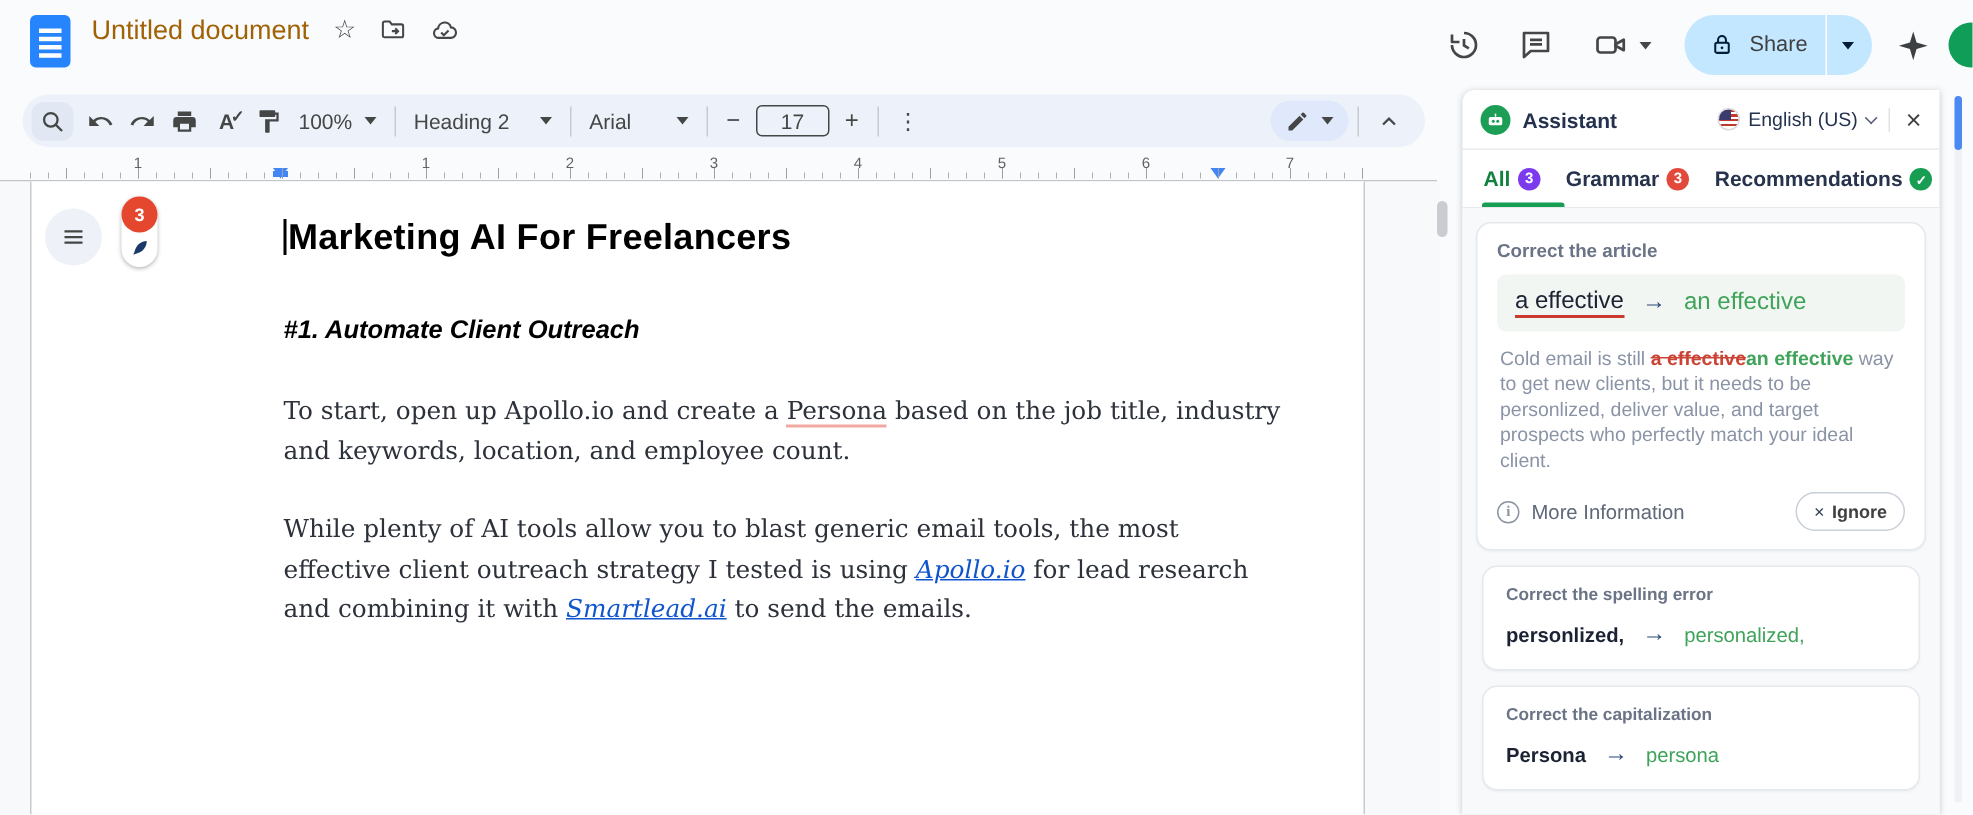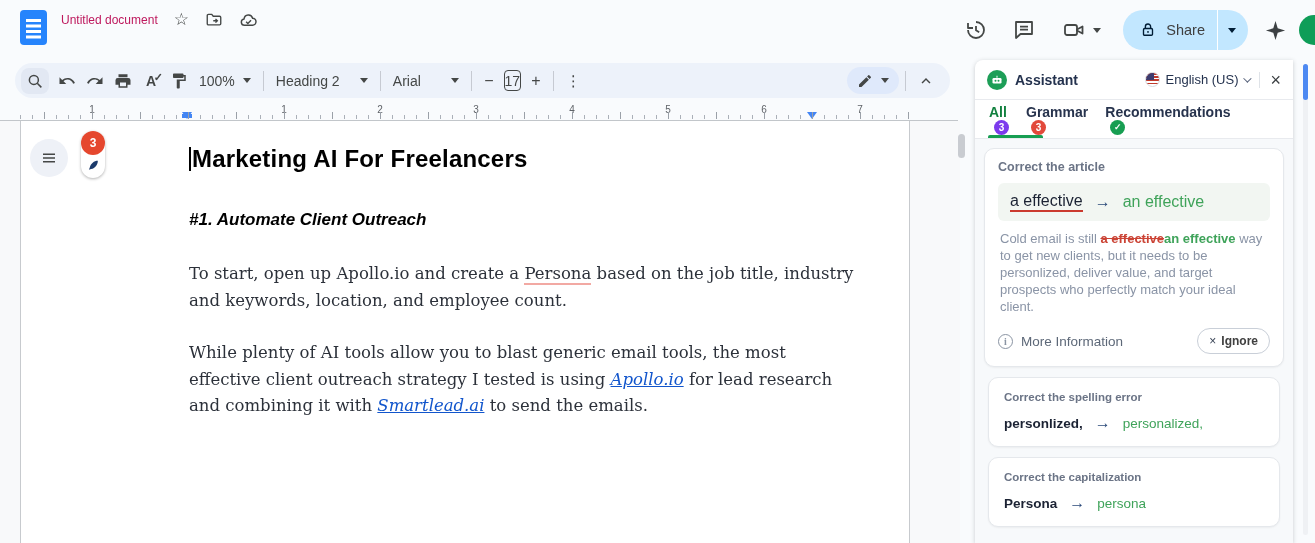--- a/index.html
+++ b/index.html
@@ -7,21 +7,21 @@
   body { position:relative; font-family:"Liberation Sans", sans-serif; background:#f9fbfd; color:#444746; }
   svg { display:block; }
 
   
   .appbar { position:absolute; top:0; left:0; width:100%; height:60px; background:#f9fbfd; display:flex; align-items:flex-start; padding:7px 0 0 20px; }
   .docs-icon { width:27px; height:35px; background:#2684fc; border-radius:4px; margin-top:3px; position:relative; }
   .docs-icon::before { content:""; position:absolute; left:6px; top:9px; width:15px; height:2.5px; background:#fff;
      box-shadow:0 5.5px 0 #fff, 0 11px 0 #fff, 0 16.5px 0 #fff; }
   .title-wrap { margin-left:14px; }
   .title-row { display:flex; align-items:center; height:26px; }
-  .doc-title { font-size:12px; color:#be185d; }
+  .doc-title { font-size:18px; color:#a16207; }
   .tr-icon { margin-left:16px; color:#444746; cursor:pointer; }
   .star-glyph { font-size:17px; line-height:1; margin-top:-2px; }
   .menubar { display:flex; margin-left:-8px; margin-top:1px; }
   .menu-item { font-size:14.5px; color:#202124; padding:3px 8px; border-radius:4px; cursor:pointer; }
 
   .appbar-right { margin-left:auto; display:flex; align-items:center; height:46px; padding-right:0; }
   .abr-icon { width:24px; height:24px; color:#444746; margin:0 12px; cursor:pointer; }
   .cam-group { display:flex; align-items:center; margin:0 8px 0 14px; cursor:pointer; }
   .tri { width:0; height:0; border-left:4px solid transparent; border-right:4px solid transparent; border-top:5px solid #444746; display:inline-block; }
   .cam-group .tri { margin-left:7px; }
@@ -35,21 +35,21 @@
   
   .toolbar { position:absolute; left:15px; top:63px; width:935px; height:35px; background:#edf2fa; border-radius:18px; display:flex; align-items:center; padding:0 10px 0 6px; }
   .tb-btn { display:flex; align-items:center; justify-content:center; width:28px; height:26px; border-radius:6px; color:#444746; cursor:pointer; flex:none; }
   .tb-btn svg { width:18px; height:18px; }
   .tb-search { background:#e2e8f3; border-radius:8px; margin-right:4px; }
   .tb-sep { width:1px; height:20px; background:#c6cad2; margin:0 6px; flex:none; }
   .tb-text { display:flex; align-items:center; font-size:14px; color:#444746; padding:0 6px; height:26px; border-radius:4px; cursor:pointer; flex:none; }
   .tb-text .tri { margin-left:8px; }
   .spell-a { font-size:14px; font-weight:bold; position:relative; }
   .spell-a i { position:absolute; right:-7px; bottom:-3px; font-style:normal; font-size:11px; font-weight:bold; }
-  .size-box { width:17px; height:21px; border:1.5px solid #444746; border-radius:4px; font-size:14px; color:#444746; display:flex; align-items:center; justify-content:center; margin:0 4px; cursor:text; }
+  .size-box { width:49px; height:21px; border:1.5px solid #444746; border-radius:4px; font-size:14px; color:#444746; display:flex; align-items:center; justify-content:center; margin:0 4px; cursor:text; }
   .dots { font-size:15px; letter-spacing:0; color:#444746; cursor:pointer; padding:0 6px; }
   .tb-right { margin-left:auto; display:flex; align-items:center; }
   .pen-pill { display:flex; align-items:center; background:#dfe9fb; border-radius:14px; height:27px; padding:0 10px; cursor:pointer; }
   .pen-pill svg { width:16px; height:16px; color:#444746; }
   .pen-pill .tri { margin-left:8px; }
 
   
   .hruler { position:absolute; left:0; top:104px; width:958px; height:16px; }
   .hruler::before { content:""; position:absolute; left:20px; bottom:1px; width:890px; height:4px;
      background:repeating-linear-gradient(90deg,#aab0b8 0 1px,transparent 1px 12px); }
@@ -97,21 +97,21 @@
   .flag { width:15px; height:15px; border-radius:50%; flex:none; position:relative; overflow:hidden;
      background:repeating-linear-gradient(180deg,#c0392b 0 1.6px,#fff 1.6px 3.2px); border:.5px solid #d7dbe0; }
   .flag::before { content:""; position:absolute; left:0; top:0; width:8px; height:7px; background:#3c3b6e; }
   .lang { font-size:13px; color:#24324e; margin:0 2px 0 6px; cursor:pointer; }
   .chev { width:6px; height:6px; border-right:1.5px solid #56617a; border-bottom:1.5px solid #56617a; transform:rotate(45deg) translateY(-2px); display:inline-block; margin-left:3px; }
   .p-head-sep { width:1px; height:16px; background:#dfe3e8; margin:0 10px; }
   .p-close { font-size:18px; color:#3c4043; cursor:pointer; line-height:1; }
   .p-div { height:1px; background:#e8eaee; flex:none; }
 
   .p-tabs { height:38px; display:flex; align-items:center; padding:0 14px; gap:17px; position:relative; flex:none; }
-  .tab { display:flex; align-items:flex-start; font-size:14px; font-weight:bold; color:#27334d; cursor:pointer;flex-direction:column; }
+  .tab { display:flex; align-items:flex-end; font-size:14px; font-weight:bold; color:#27334d; cursor:pointer; }
   .tab-all { color:#12813f; }
   .badge { width:15px; height:15px; border-radius:50%; color:#fff; font-size:10px; font-weight:bold; display:flex; align-items:center; justify-content:center; margin-left:5px; }
   .badge-purple { background:#7c3aed; }
   .badge-red { background:#e2493b; }
   .check-circle { width:15px; height:15px; border-radius:50%; background:#179e52; color:#fff; font-size:9px; display:flex; align-items:center; justify-content:center; margin-left:5px; }
   .tab-underline { position:absolute; left:13px; bottom:0; width:55px; height:3px; background:#179e52; border-radius:2px 2px 0 0; }
 
   .p-body { flex:1; background:#f7f9fb; padding:9px 9px 0; overflow:hidden; }
   .card { background:#fff; border:1px solid #e5e8ec; border-radius:10px; box-shadow:0 1px 2px rgba(0,0,0,.05); }
   .card-main { padding:11px 13px 12px; }

